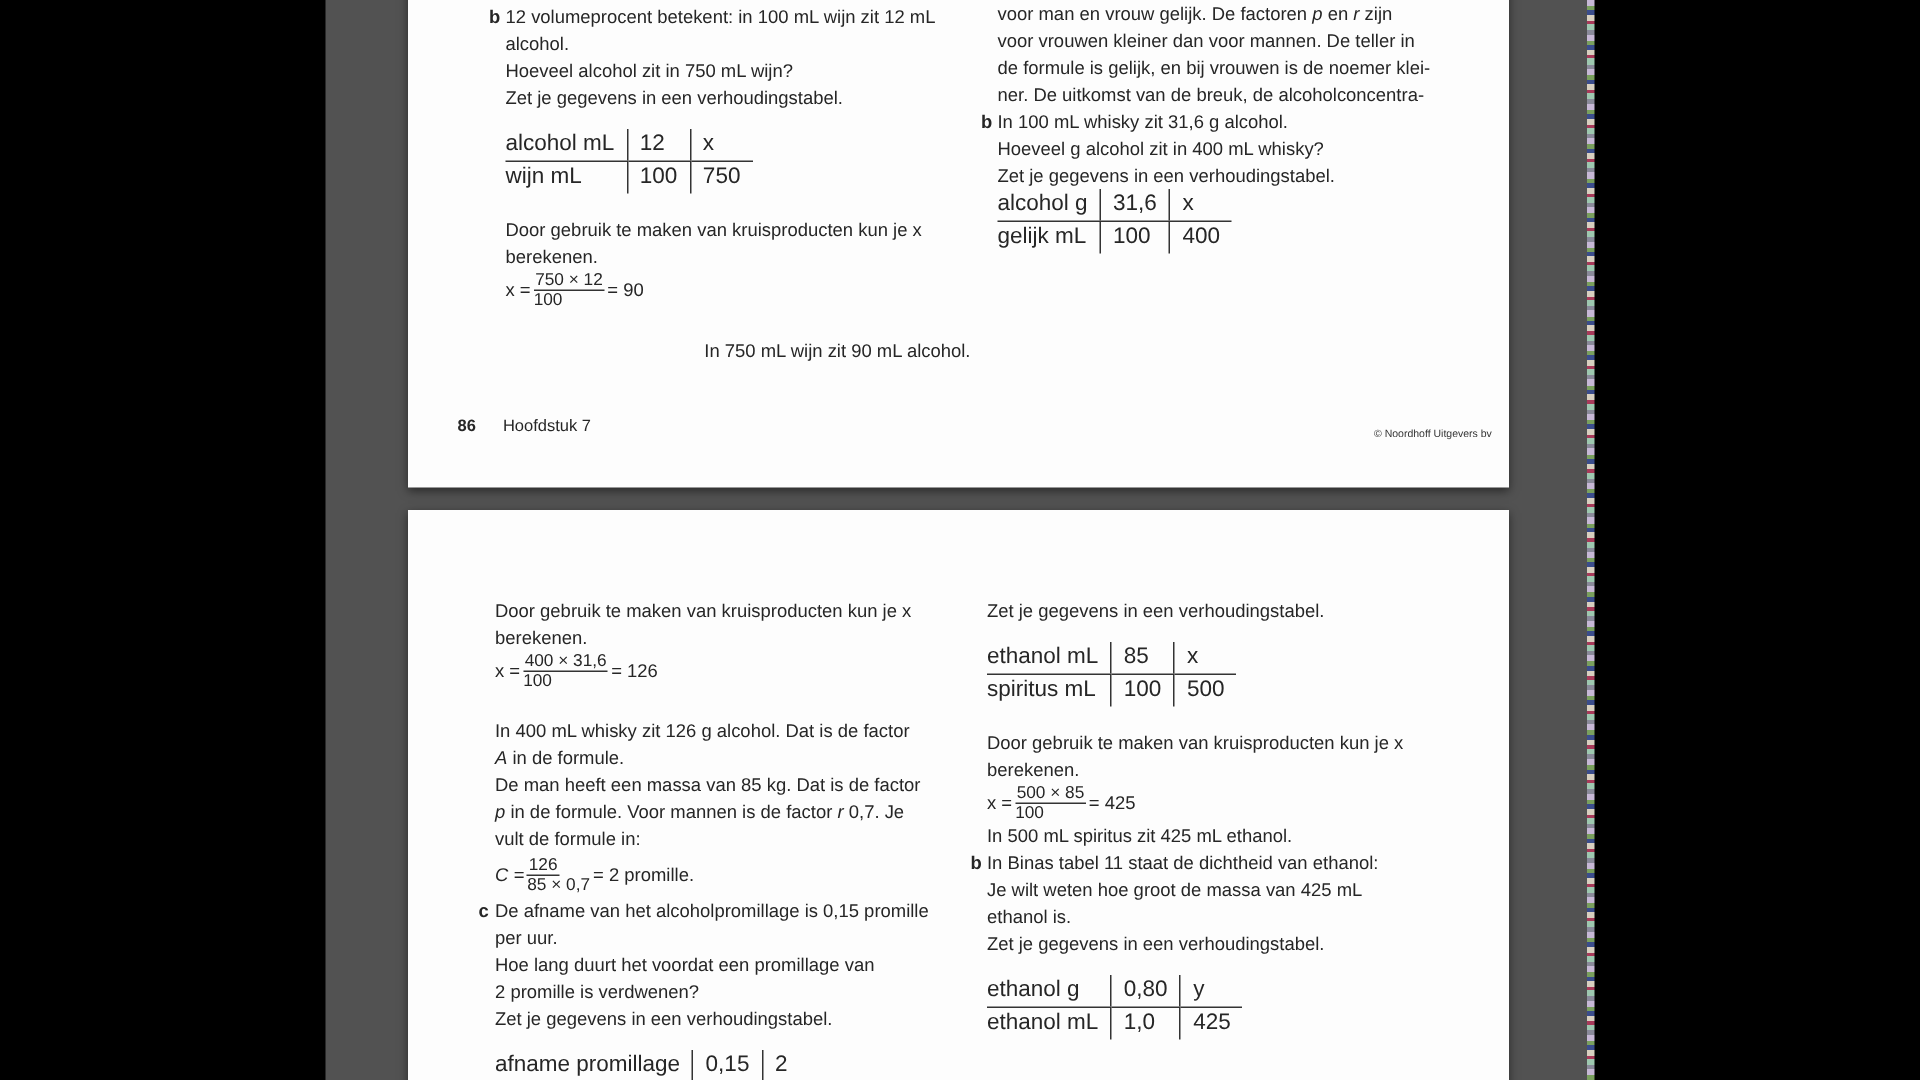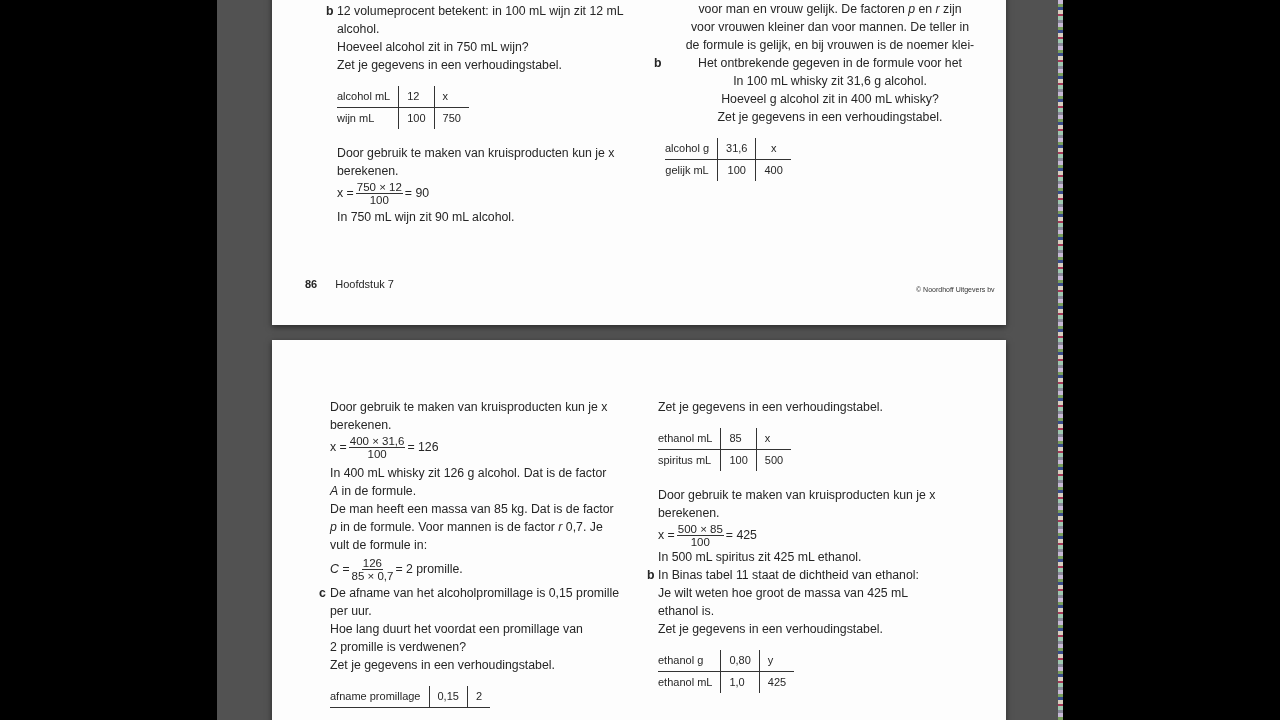--- a/index.html
+++ b/index.html
@@ -9,26 +9,26 @@
   .thumbstrip { position: absolute; left: 1058px; top: 0; width: 5px; height: 720px;
     background: repeating-linear-gradient(180deg, #c7b8d6 0 4px, #7aa05e 4px 7px, #3b4d8c 7px 10px, #d8d0c0 10px 14px, #a83a5a 14px 16px, #9ec8b0 16px 20px, #8a8a9a 20px 23px); }
   .page { position: absolute; background: #fdfdfd; box-shadow: 0 2px 6px rgba(0,0,0,0.5); }
   #page1 { left: 272px; top: -100px; width: 734px; height: 425px; }
   #page2 { left: 272px; top: 340px; width: 734px; height: 420px; }
   .col { position: absolute; font-size: 12.3px; line-height: 18px; color: #262626; }
   .line { white-space: nowrap; height: 18px; }
   .lbl { font-weight: bold; position: absolute; left: -11px; }
   .rel { position: relative; }
   i.var { font-style: italic; }
-  table.vt { border-collapse: collapse; font-size: 11px; color: #262626; }
+  table.vt { border-collapse: collapse; font-size: 15px; color: #262626; }
   table.vt td { padding: 1px 8px 2px 8px; height: 19px; }
   table.vt td:first-child { padding-left: 0; }
   table.vt tr:first-child td { border-bottom: 1px solid #333; }
   table.vt td + td { border-left: 1px solid #333; }
-  .frac { display: inline-flex; flex-direction: column; align-items: center; vertical-align: middle; font-size: 11.5px; line-height: 12px; margin: 0 2px; }
+  .frac { display: inline-flex; flex-direction: column; align-items: flex-start; vertical-align: middle; font-size: 11.5px; line-height: 12px; margin: 0 2px; }
   .frac .num { border-bottom: 1px solid #333; padding: 0 1px; }
   .eq { display: flex; align-items: center; white-space: nowrap; height: 26px; }
   .footer-left { position: absolute; font-size: 11px; color: #262626; }
   .footer-left b { margin-right: 18px; }
   .footer-right { position: absolute; font-size: 7px; color: #333; }
 </style>
 </head>
 <body>
 
 <div id="viewer"></div>
@@ -62,35 +62,35 @@
       <div class="line">berekenen.</div>
     </div>
     <div class="eq">
       <span>x =</span>
       <span class="frac">
           <span class="num">750 × 12</span>
           <span>100</span>
         </span>
       <span>= 90</span>
     </div>
-    <div class="line" style="margin-top:2px;">In 750 mL wijn zit 90 mL alcohol.</div>
-  </div>
-
-  <div class="col" style="left:393px; top:100px; width:330px;text-align:center;">
+    <div class="line" style="margin-top:19px;text-align:right;">In 750 mL wijn zit 90 mL alcohol.</div>
+  </div>
+
+  <div class="col" style="left:393px; top:100px; width:330px;">
     <div class="line">voor man en vrouw gelijk. De factoren <i class="var">p</i> en <i class="var">r</i> zijn</div>
     <div class="line">voor vrouwen kleiner dan voor mannen. De teller in</div>
     <div class="line">de formule is gelijk, en bij vrouwen is de noemer klei-</div>
+    <div class="line">ner. De uitkomst van de breuk, de alcoholconcentra-</div>
     <div class="rel">
       <span class="lbl">b</span>
-      <div class="line">Het ontbrekende gegeven in de formule voor het</div>
       <div class="line">In 100 mL whisky zit 31,6 g alcohol.</div>
       <div class="line">Hoeveel g alcohol zit in 400 mL whisky?</div>
       <div class="line">Zet je gegevens in een verhoudingstabel.</div>
     </div>
-    <table class="vt" style="margin-top:12px;">
+    <table class="vt" style="margin-top:0;">
       <tbody>
           <tr>
             <td>alcohol g</td>
             <td>31,6</td>
             <td>x</td>
           </tr>
       <tr>
             <td>gelijk mL</td>
             <td>100</td>
             <td>400</td>
@@ -110,21 +110,21 @@
     <div class="line">Door gebruik te maken van kruisproducten kun je x</div>
     <div class="line">berekenen.</div>
     <div class="eq">
       <span>x =</span>
       <span class="frac">
           <span class="num">400 × 31,6</span>
           <span>100</span>
         </span>
       <span>= 126</span>
     </div>
-    <div class="line" style="margin-top:4px;">In 400 mL whisky zit 126 g alcohol. Dat is de factor</div>
+    <div class="line" style="margin-top:18px;">In 400 mL whisky zit 126 g alcohol. Dat is de factor</div>
     <div class="line"><i class="var">A</i> in de formule.</div>
     <div class="line">De man heeft een massa van 85 kg. Dat is de factor</div>
     <div class="line"><i class="var">p</i> in de formule. Voor mannen is de factor <i class="var">r</i> 0,7. Je</div>
     <div class="line">vult de formule in:</div>
     <div class="eq" style="margin-top:2px;">
       <i class="var">C =</i>
       <span class="frac">
           <span class="num">126</span>
           <span>85 × 0,7</span>
         </span>

